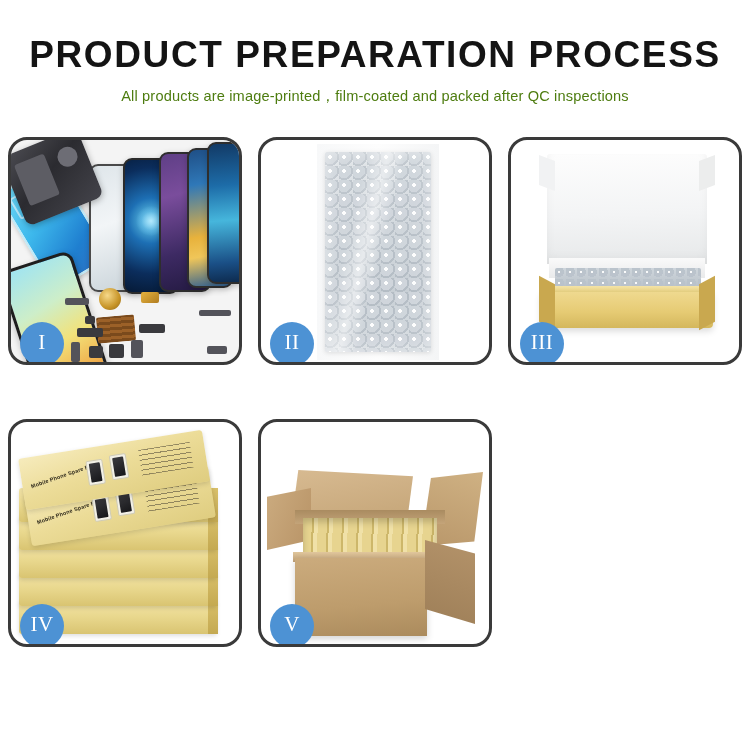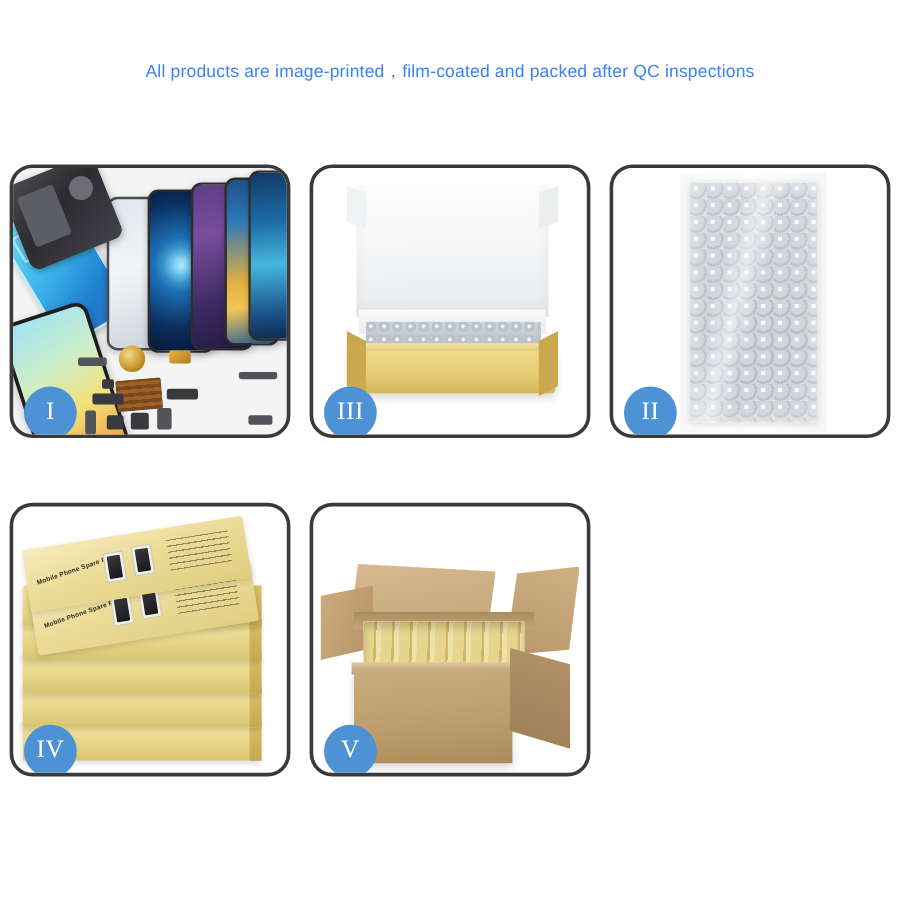--- a/index.html
+++ b/index.html
@@ -17,21 +17,21 @@
     font-size:37px;
     font-weight:bold;
     letter-spacing:1.6px;
     color:#141414;
     line-height:1.0;
     white-space:nowrap;
   }
   #page-subtitle {
     margin-top:14px;
     font-size:14.6px;
-    color:#3b82f6;
+    color:#4d7c0f;
     letter-spacing:0.15px;
     white-space:nowrap;
   }
 
   
   #grid {
     position:absolute;
     left:8px; top:137px;
     width:734px; height:540px;
     display:grid;
@@ -329,20 +329,21 @@
   }
   .c6-tab {
     position:absolute; width:16px; height:24px;
     background:rgba(128,103,68,.42); border-radius:1px;
   }
 </style>
 </head>
 <body>
 
 <div id="header">
+  <div id="page-title">PRODUCT PREPARATION PROCESS</div>
   <div id="page-subtitle">All products are image-printed，film-coated and packed after QC inspections</div>
 </div>
 
 <div id="grid">
 
   <div class="panel tinted">
     <div class="stage">
       <div class="ph ph-sheet"></div>
       <div class="ph ph-glass"></div>
       <div class="ph ph-3"></div>
@@ -363,36 +364,36 @@
       <div class="chip l" style="left:120px; top:200px; width:12px; height:18px;"></div>
       <div class="chip" style="left:74px;  top:176px; width:10px; height:8px;"></div>
       <div class="chip l" style="left:188px; top:170px; width:32px; height:6px;"></div>
       <div class="chip l" style="left:196px; top:206px; width:20px; height:8px;"></div>
     </div>
     <div class="badge">I</div>
   </div>
 
   <div class="panel">
     <div class="stage">
+      <div class="bw-backing"></div>
+      <div class="bw"></div>
+      <div class="bw-sheen"></div>
+    </div>
+    <div class="badge">II</div>
+  </div>
+
+  <div class="panel">
+    <div class="stage">
       <div class="b3-lid"></div>
       <div class="b3-foam"></div>
       <div class="b3-inner"></div>
       <div class="b3-rim"></div>
       <div class="b3-front"></div>
     </div>
     <div class="badge">III</div>
-  </div>
-
-  <div class="panel">
-    <div class="stage">
-      <div class="bw-backing"></div>
-      <div class="bw"></div>
-      <div class="bw-sheen"></div>
-    </div>
-    <div class="badge">II</div>
   </div>
 
   <div class="panel">
     <div class="stage">
       <div class="stackbox" style="top:178px;">
           <span class="side"></span>
         </div>
       <div class="stackbox" style="top:150px;">
           <span class="side"></span>
         </div>

